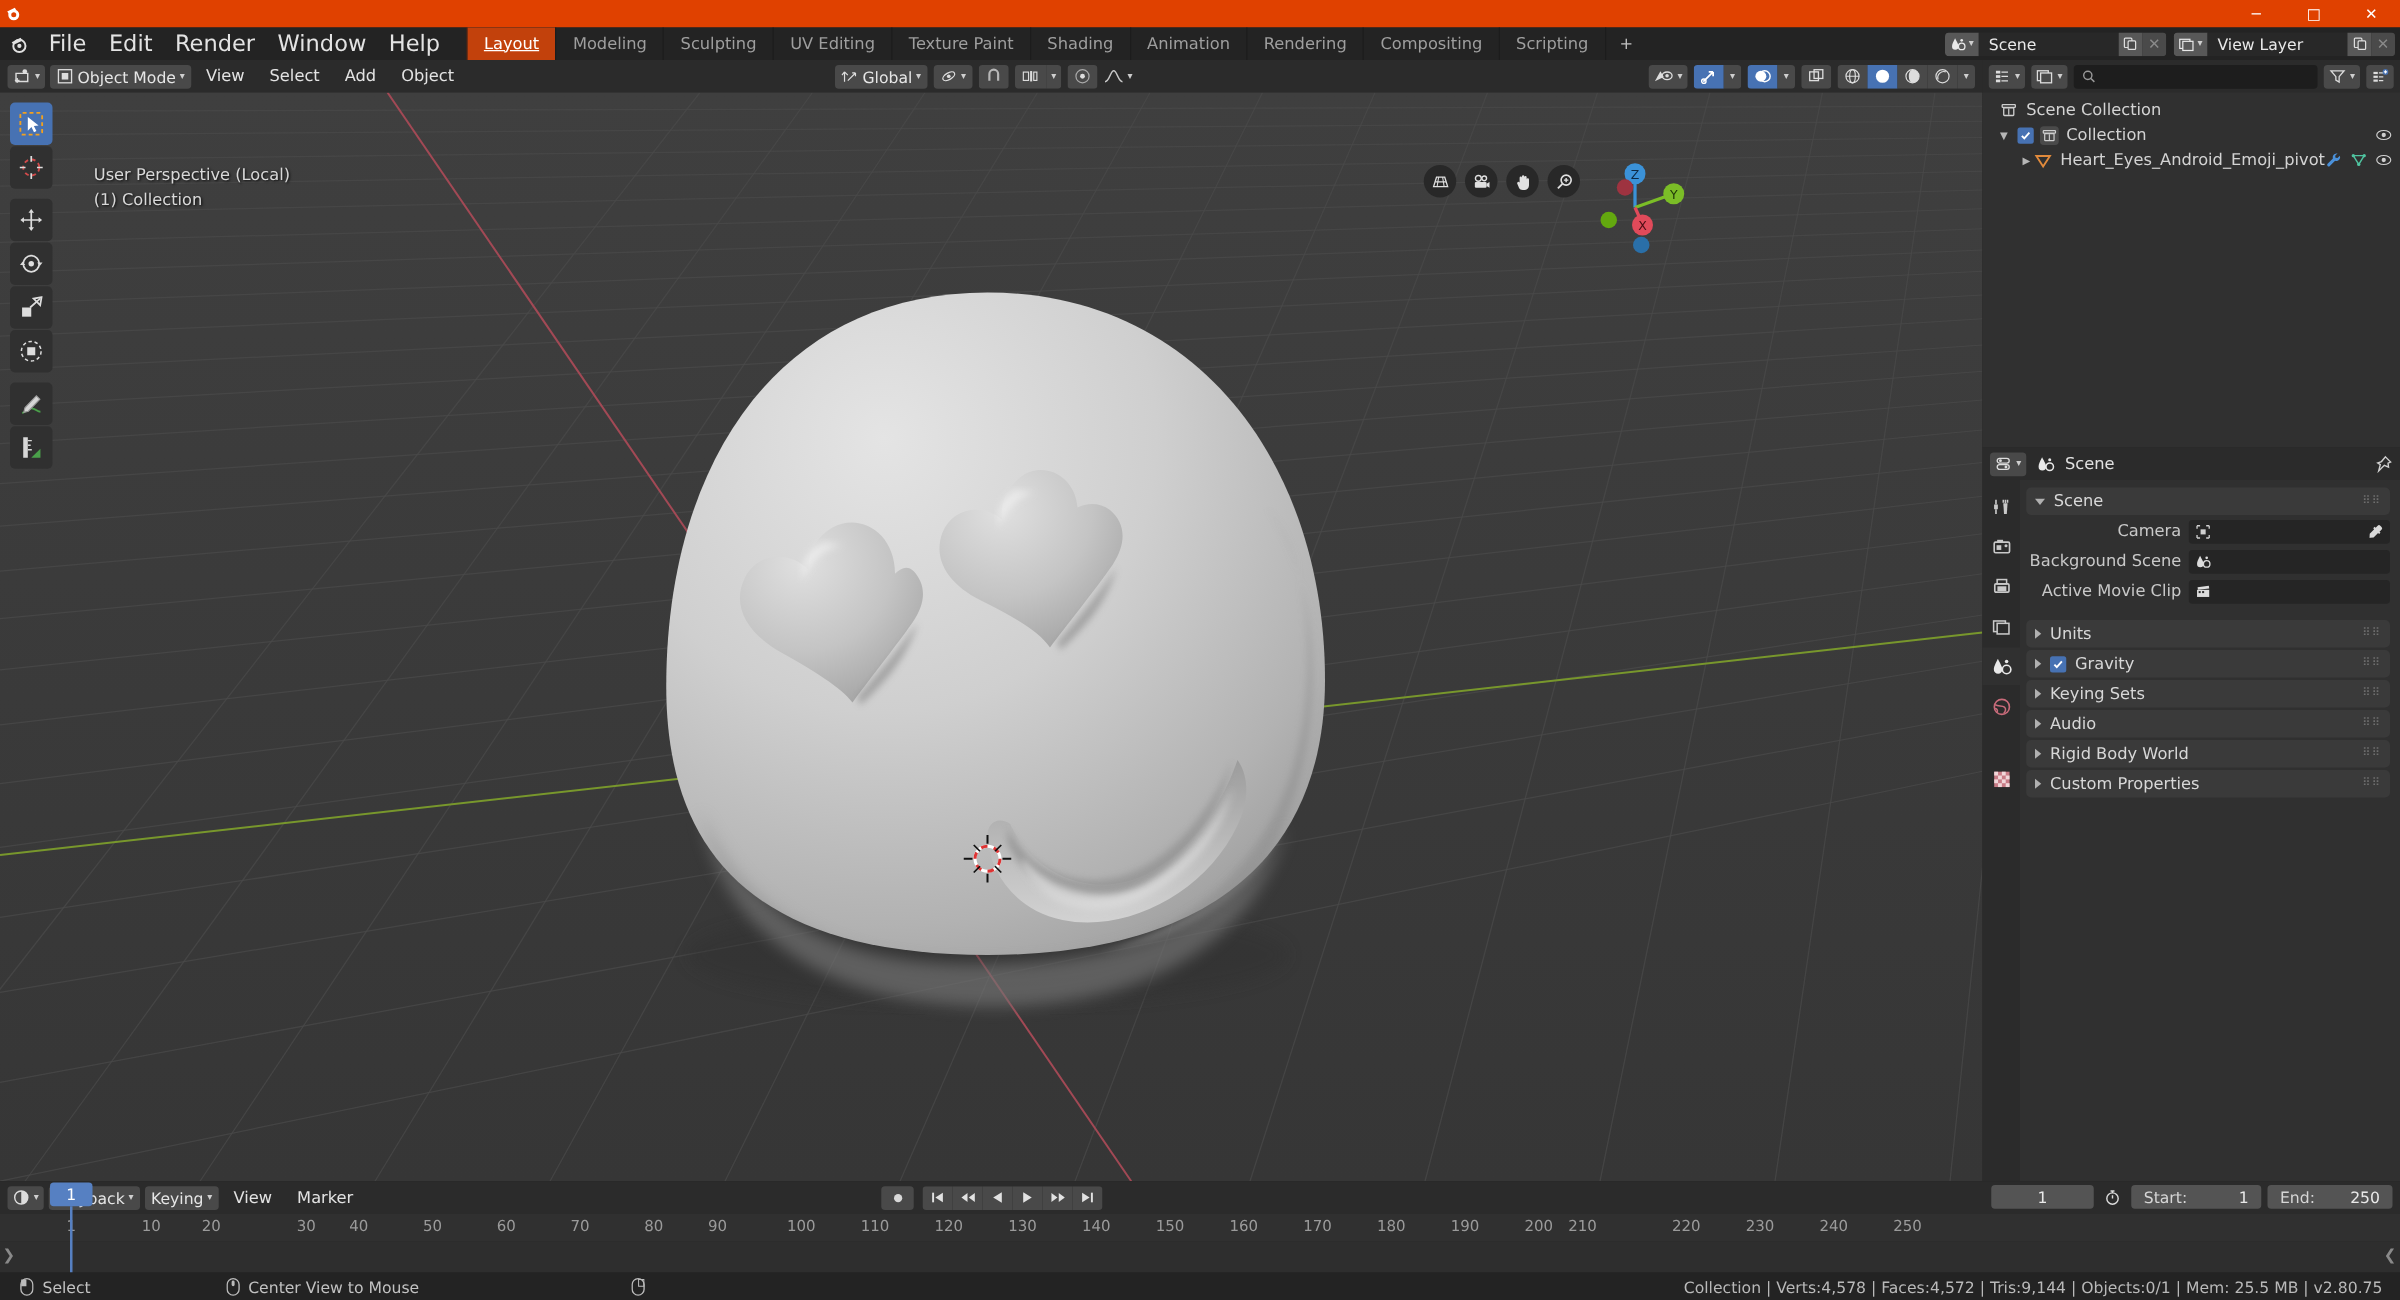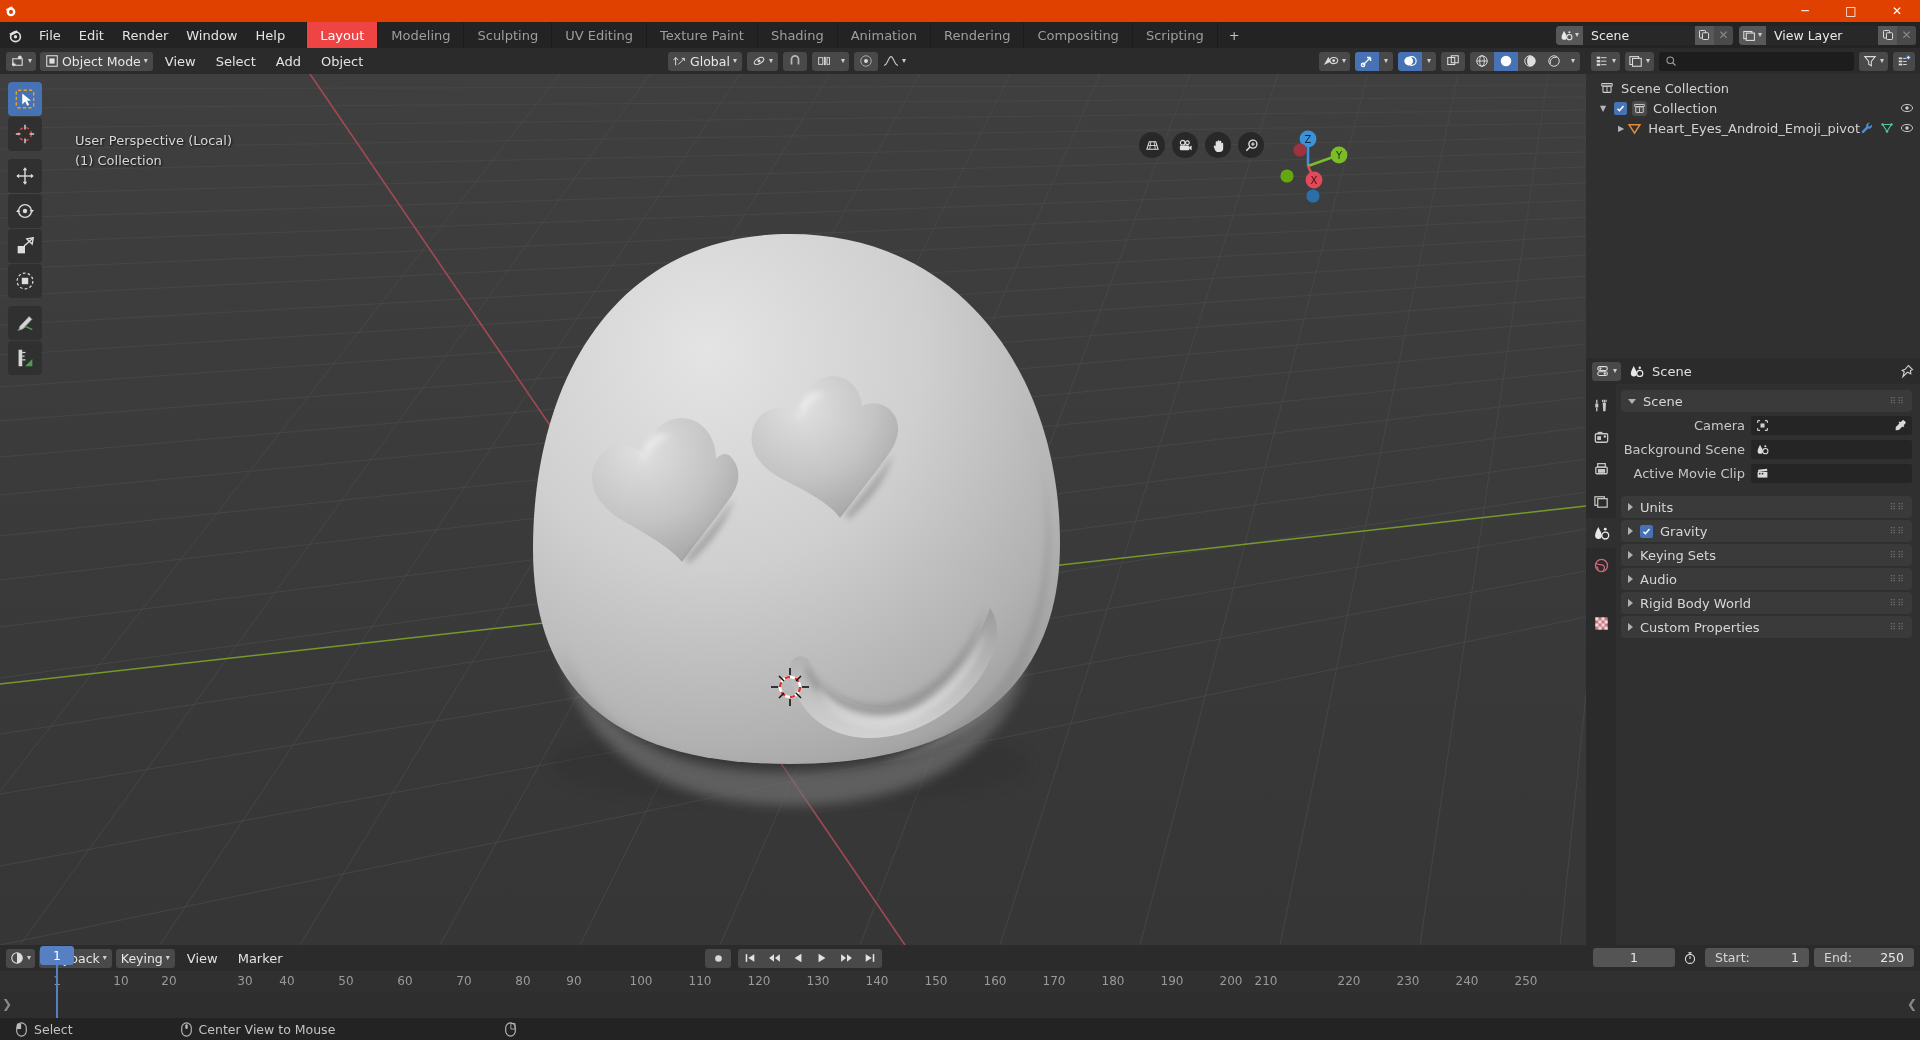--- a/index.html
+++ b/index.html
@@ -32,29 +32,29 @@
   }
 
   
   .topbar {
     position: absolute; top: 22px; left: 0; width: 1920px; height: 26px;
     background: #232323; display: flex; align-items: center;
   }
   .blender-icon { width: 30px; height: 26px; display:flex; align-items:center; justify-content:center; }
   .menu-item {
     height: 26px; padding: 0 9px; display: flex; align-items: center;
-    font-size: 13px; color: #e3e3e3; white-space: nowrap;
+    font-size: 18px; color: #e3e3e3; white-space: nowrap;
   }
   .ws-tabs { display:flex; align-items:center; height:26px; margin-left: 12px; }
   .ws-tab {
     height: 26px; padding: 0 13px; display:flex; align-items:center;
     font-size: 13px; color: #9e9e9e; white-space: nowrap;
     border-left: 1px solid #1c1c1c;
   }
-  .ws-tab.active { background:#ef4444; color:#ffffff; }
+  .ws-tab.active { background:#c2410c; color:#ffffff;text-decoration:underline; }
   .ws-tab.plus { color:#c0c0c0; padding: 0 11px; border-left: 1px solid #1c1c1c; }
 
   .topbar-right { position:absolute; right: 4px; top: 0; height: 26px; display:flex; align-items:center; gap:6px;}
   .id-block {
     display:flex; align-items:center; height: 19px; border-radius: 3px; overflow:hidden;
     background: #282828;
   }
   .id-pick {
     background:#585858; height:19px; padding:0 4px; display:flex; align-items:center; gap:2px;
     border-radius:3px 0 0 3px;
@@ -1129,15 +1129,16 @@
         </svg>
       <span>Center View to Mouse</span>
     </span>
     <span class="sb-item" style="margin-left:170px;">
       <svg width="11" height="15" viewBox="0 0 12 16">
           <rect x="0.8" y="0.8" width="10.4" height="14.4" rx="5.2" fill="none" stroke="#bbb" stroke-width="1.2"></rect>
           <path d="M6.4 1.5 L11 1.5 L11 7.5 L6.4 7.5 Z" fill="none" stroke="#bbb" stroke-width="0.9"></path>
         </svg>
       <span></span>
     </span>
+    <span class="sb-right">Collection | Verts:4,578 | Faces:4,572 | Tris:9,144 | Objects:0/1 | Mem: 25.5 MB | v2.80.75</span>
   </div>
 
 </div>
 
 </body></html>

